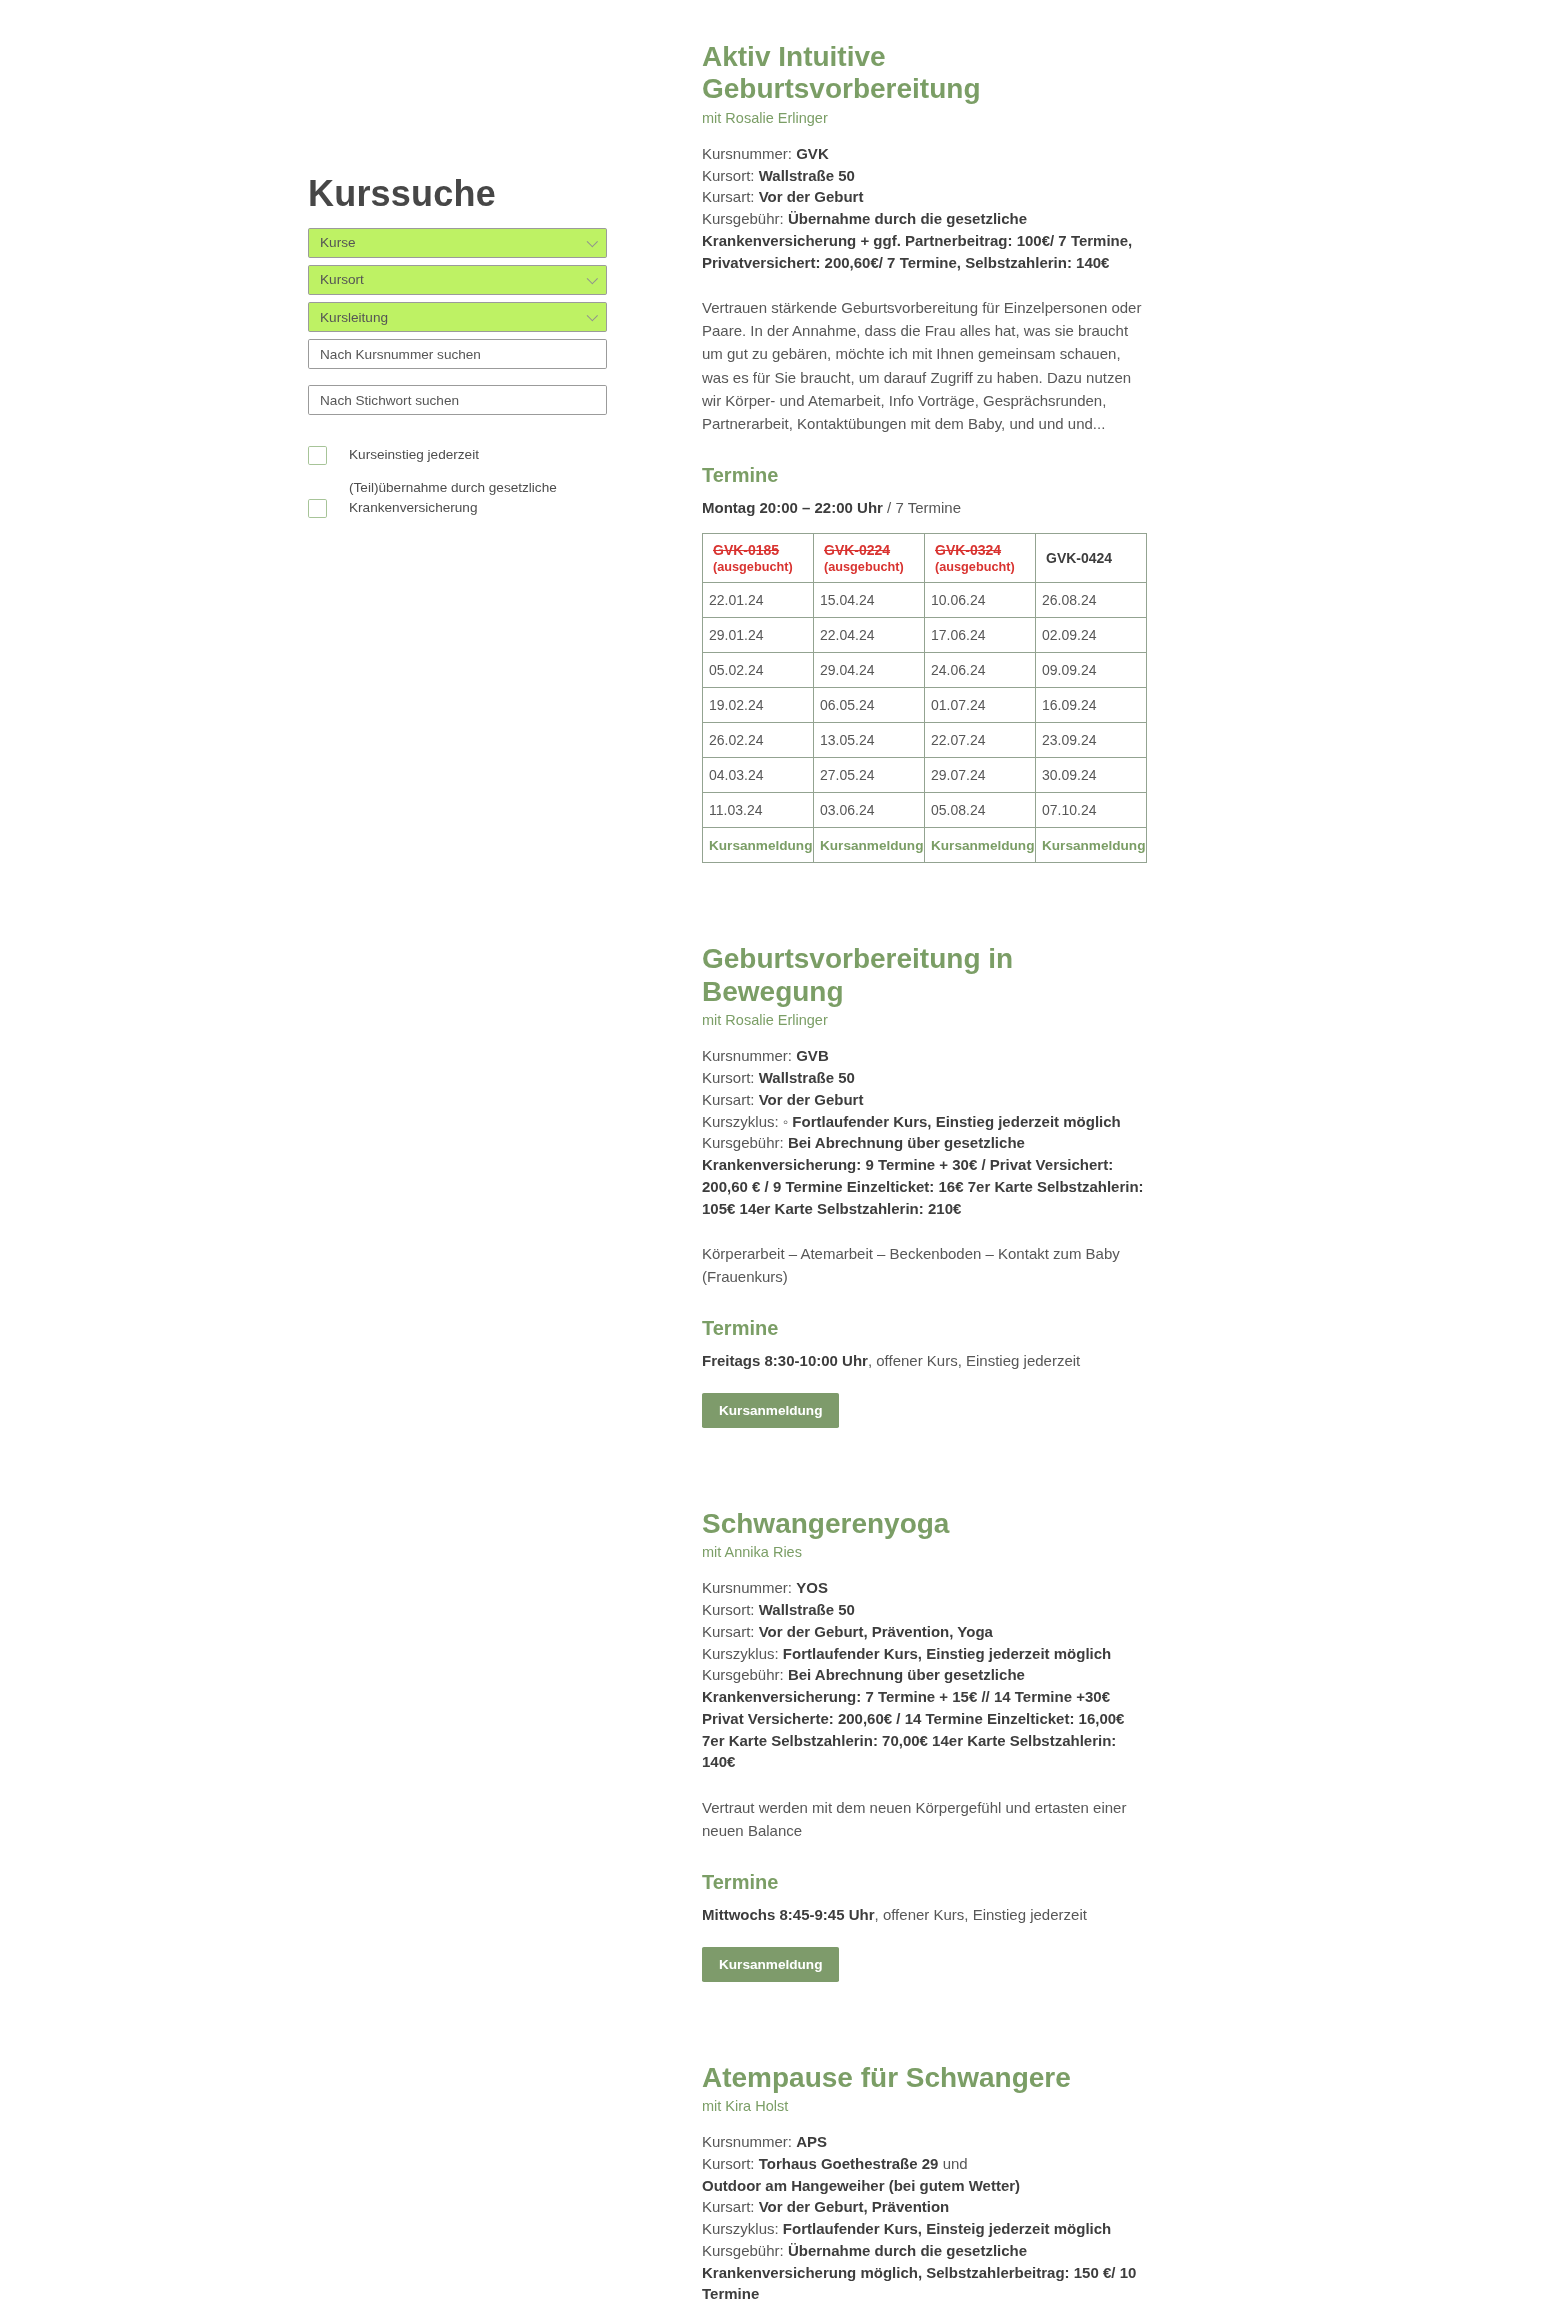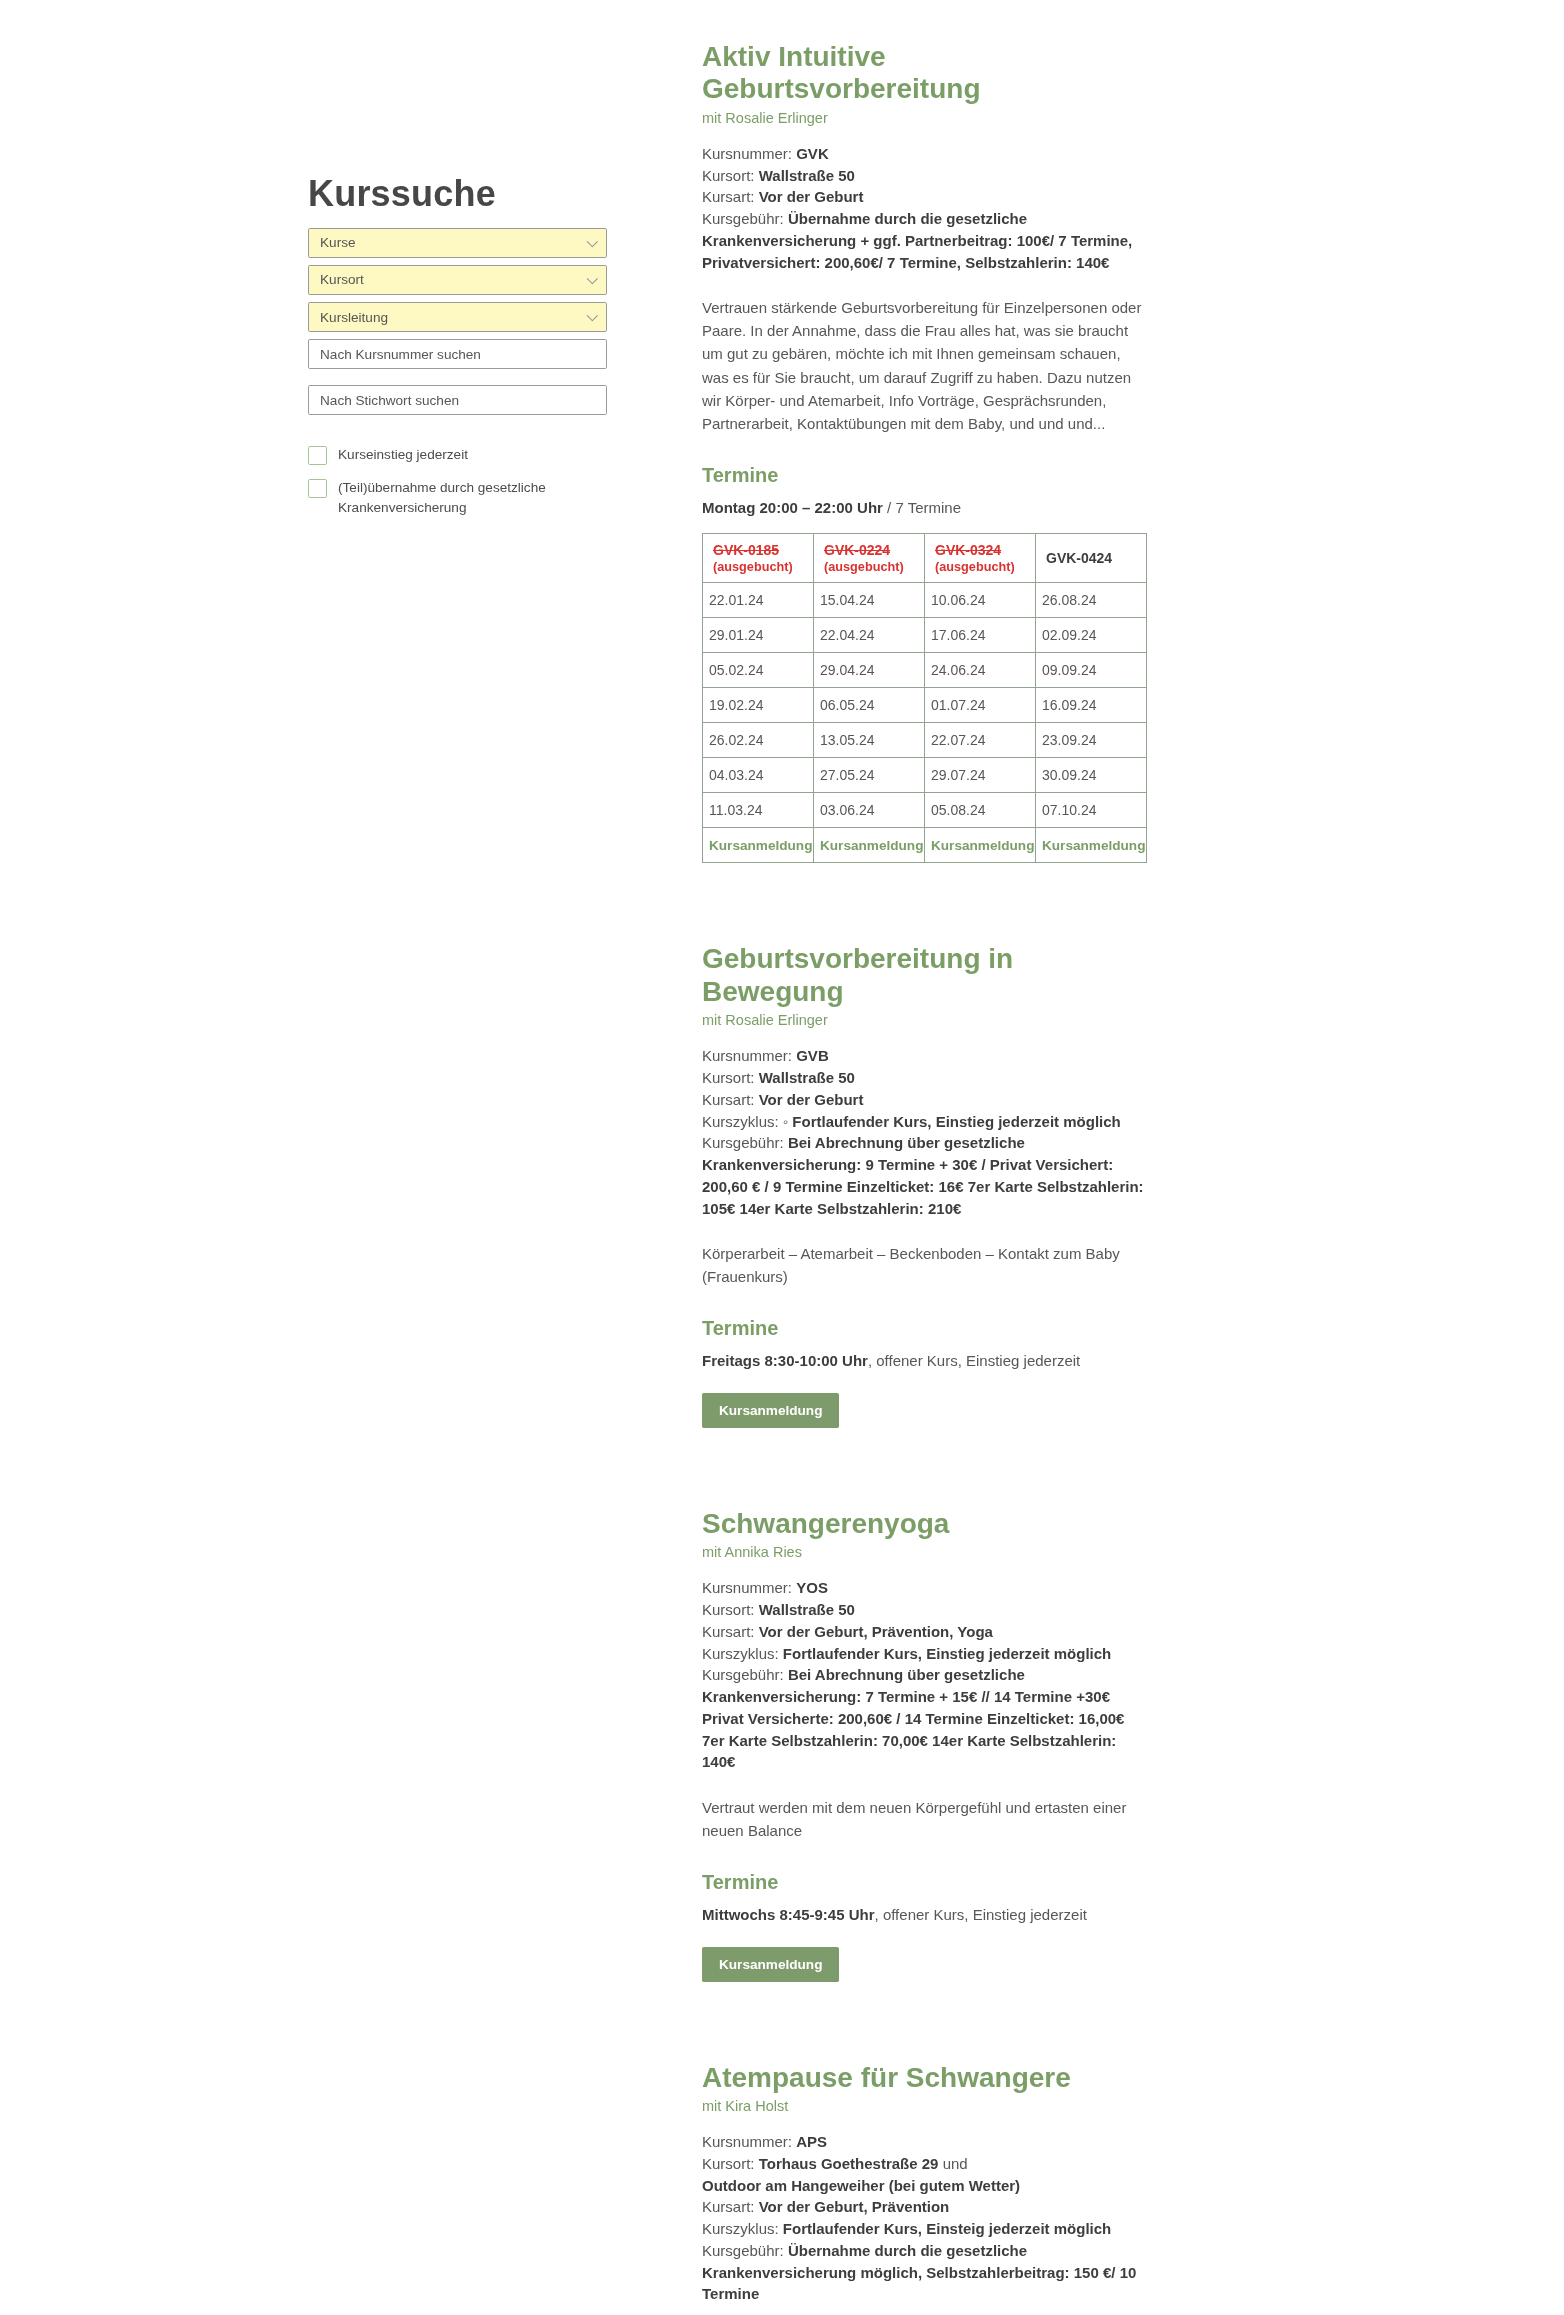--- a/index.html
+++ b/index.html
@@ -35,21 +35,21 @@
     border: 0.9px solid #9b9b9b;
     border-radius: 1.8px;
     height: 30px;
     display: flex;
     align-items: center;
     justify-content: space-between;
     padding: 8px 11px;
     font-size: 13.6px;
     color: #555555;
     margin-bottom: 7.2px;
-    background: #fef9c3;
+    background: #bef264;
     cursor: pointer;
   }
   .chev {
     width: 8.1px; height: 8.1px;
     border-right: 1.8px solid #8f8f8f;
     border-bottom: 1.8px solid #8f8f8f;
     transform: rotate(45deg) translateY(-1.8px);
     flex-shrink: 0;
   }
   .textinput {
@@ -60,22 +60,22 @@
     padding: 0 11px;
     font-size: 13.6px;
     color: #555555;
     font-family: "Liberation Sans", sans-serif;
     margin-bottom: 16px;
     outline: none;
   }
   .textinput::placeholder { color: #565656; opacity: 1; }
   .checkrow {
     display: flex;
-    align-items: flex-start;
-    gap: 11px;
+    align-items: flex-end;
+    gap: 22px;
     margin-top: 13.6px;
     font-size: 13.6px;
     line-height: 1.45;
     color: #4d4d4d;
     cursor: pointer;
   }
   .checkbox {
     width: 19px; height: 19px;
     border: 1.8px solid #a7c498;
     border-radius: 1.8px;

